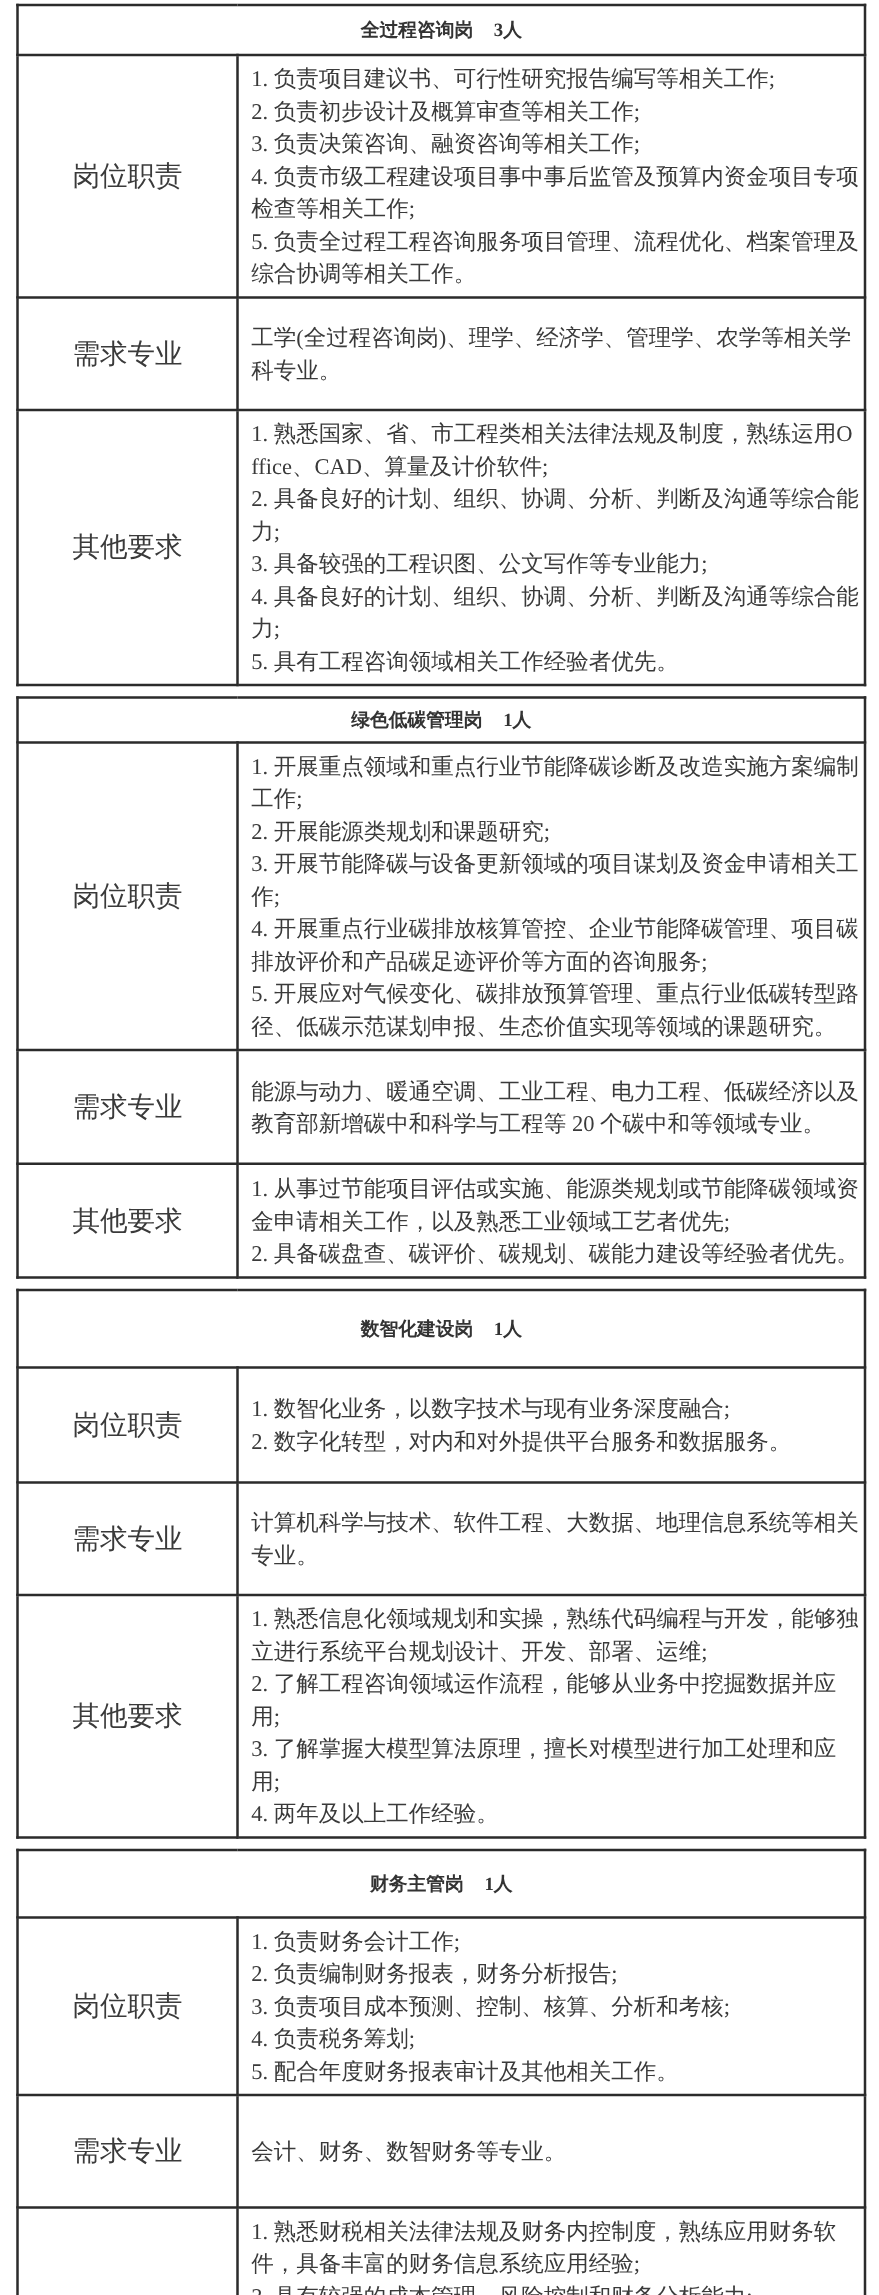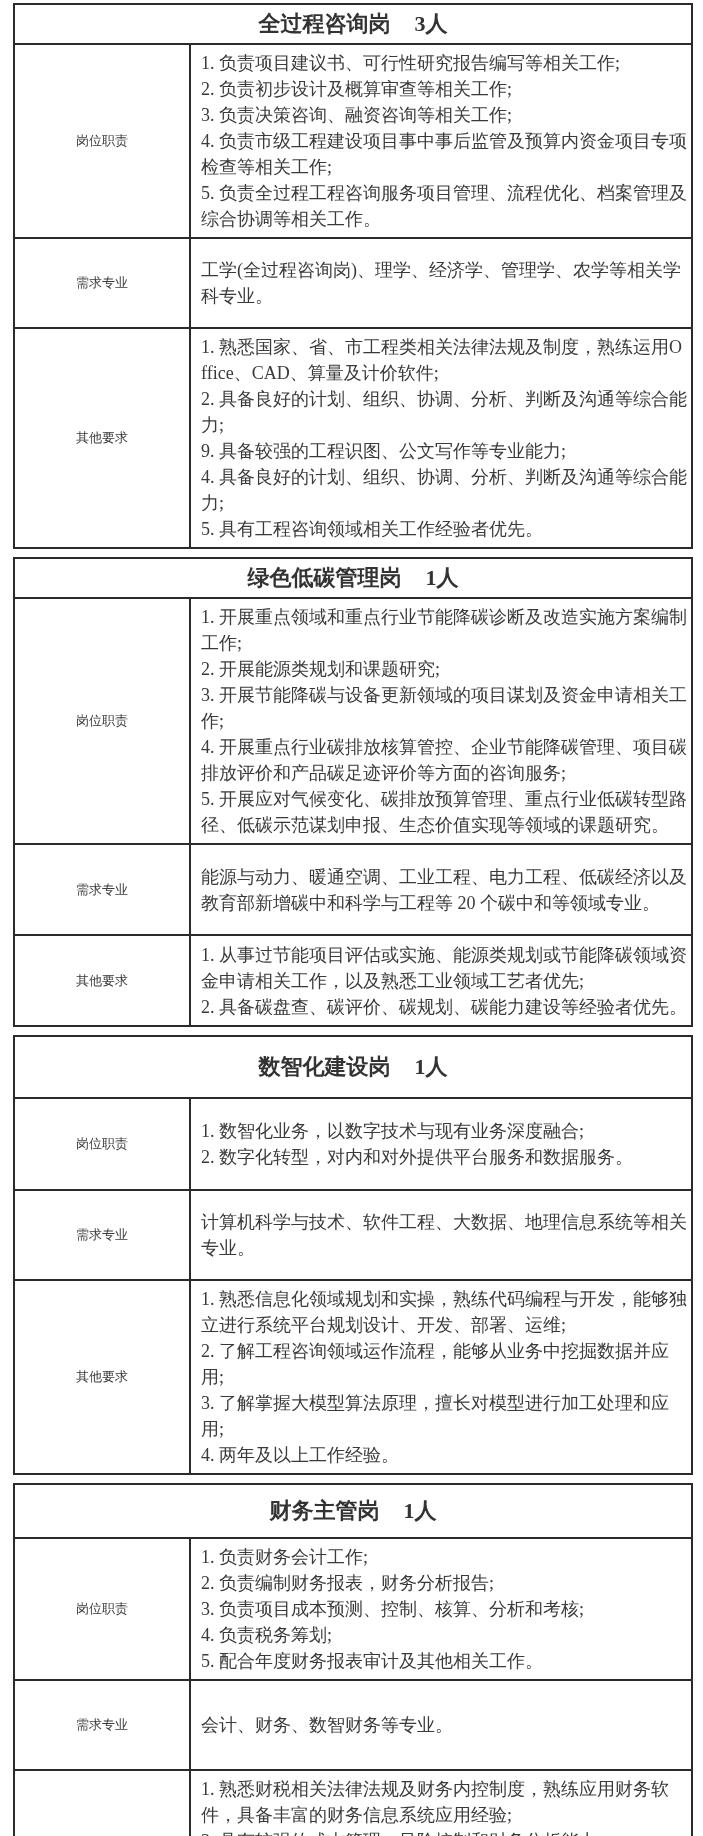--- a/index.html
+++ b/index.html
@@ -27,29 +27,29 @@
   }
   table.job-table td {
     border: 2px solid #2b2b2b;
     box-sizing: border-box;
   }
   col.col-label   { width: 176px; }
   col.col-content { width: 502px; }
   td.header-cell {
     text-align: center;
     font-weight: bold;
-    font-size: 22px;
+    font-size: 15px;
     color: #333333;
     padding: 4px 0;
   }
   td.header-cell .count { margin-left: 1.1em; }
   td.label-cell {
     text-align: center;
     vertical-align: middle;
-    font-size: 13px;
+    font-size: 22px;
     padding: 2px;
     color: #3a3a3a;
   }
   td.content-cell {
     vertical-align: middle;
     font-size: 18px;
     line-height: 26px;
     padding: 5px 4px 5px 10px;
     white-space: pre-line;
     color: #3a3a3a;
@@ -101,21 +101,21 @@
 5. 负责全过程工程咨询服务项目管理、流程优化、档案管理及综合协调等相关工作。</td>
       </tr>
       <tr class="r2">
         <td class="label-cell">需求专业</td>
         <td class="content-cell">工学(全过程咨询岗)、理学、经济学、管理学、农学等相关学科专业。</td>
       </tr>
       <tr class="r3">
         <td class="label-cell">其他要求</td>
         <td class="content-cell">1. 熟悉国家、省、市工程类相关法律法规及制度，熟练运用Office、CAD、算量及计价软件;
 2. 具备良好的计划、组织、协调、分析、判断及沟通等综合能力;
-9. 具备较强的工程识图、公文写作等专业能力;
+3. 具备较强的工程识图、公文写作等专业能力;
 4. 具备良好的计划、组织、协调、分析、判断及沟通等综合能力;
 5. 具有工程咨询领域相关工作经验者优先。</td>
       </tr>
     </tbody>
   </table>
 
   <table class="job-table t2">
     <colgroup>
         <col class="col-label">
         <col class="col-content">

